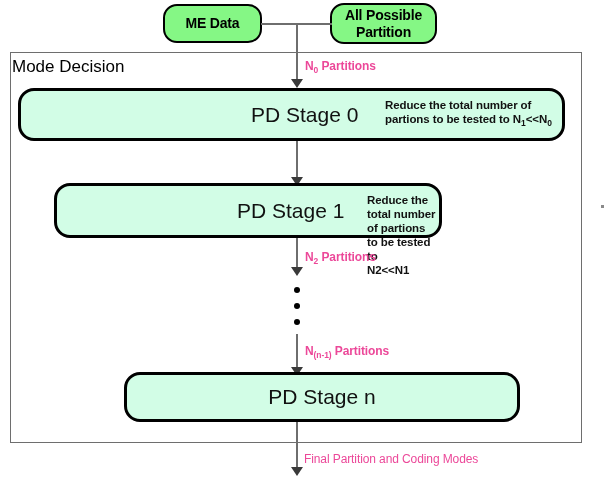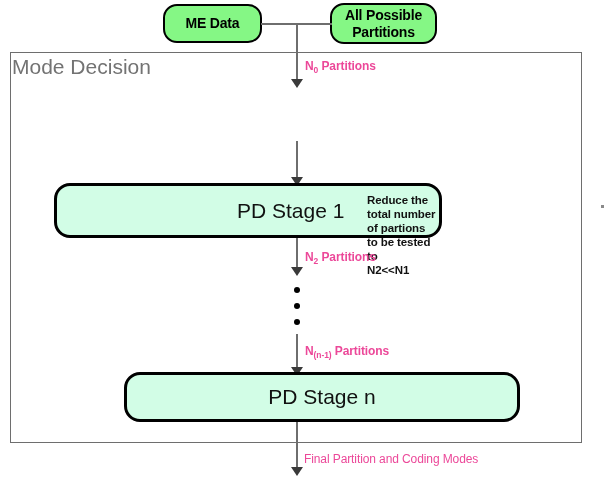--- a/index.html
+++ b/index.html
@@ -44,23 +44,23 @@
 
   
   #mode-decision-container {
     border: 1px solid #6e6e6e;
     background: transparent;
   }
   #mode-decision-title {
     position: absolute;
     left: 12px;
     top: 57px;
-    font-size: 21px;
+    font-size: 17px;
     line-height: 20px;
-    color: #737373;
+    color: #000000;
     white-space: nowrap;
   }
 
   
   .stage-box {
     background: #d2fde6;
     border: 3px solid #000000;
     border-radius: 16px;
     display: flex;
     align-items: center;
@@ -137,31 +137,35 @@
   <div class="node" id="mode-decision-container" style="left:10px; top:52px; width:572px; height:391px;"></div>
 
   <div id="mode-decision-title">Mode Decision</div>
 
   <div class="node src-box" style="left:163px; top:4px; width:99px; height:39px;">
     <span>ME Data</span>
   </div>
 
   <div class="node src-box" style="left:330px; top:3px; width:107px; height:41px; flex-direction:column;">
     <span style="white-space:pre-line;">All Possible
-Partitions</span>
+Partition</span>
   </div>
 
   <div class="hline" style="left:261px; top:23px; width:37px;"></div>
   <div class="hline" style="left:296px; top:23px; width:36px;"></div>
 
   <div class="vline" style="left:296px; top:23px; height:60px;"></div>
   <div class="arrowhead" style="left:291px; top:79px;"></div>
 
   <div class="edge-label" style="left:305px; top:59px;">N<sub>0</sub> Partitions</div>
 
+  <div class="node stage-box" style="left:18px; top:88px; width:547px; height:53px;">
+    <span class="stage-title" style="position:absolute; left:230px;">PD Stage 0</span>
+    <span class="stage-note" style="position:absolute; left:364px;">Reduce the total number of<br>partions to be tested to N<sub>1</sub>&lt;&lt;N<sub>0</sub></span>
+  </div>
 
   <div class="vline" style="left:296px; top:141px; height:41px;"></div>
   <div class="arrowhead" style="left:291px; top:177px;"></div>
 
   <div class="node stage-box" style="left:54px; top:183px; width:388px; height:55px;">
     <span class="stage-title" style="position:absolute; left:180px;">PD Stage 1</span>
     <span class="stage-note" style="position:absolute; left:310px; top:7px;">Reduce the total number<br>of partions to be tested to<br>N2&lt;&lt;N1</span>
   </div>
 
   <div class="vline" style="left:296px; top:238px; height:34px;"></div>

